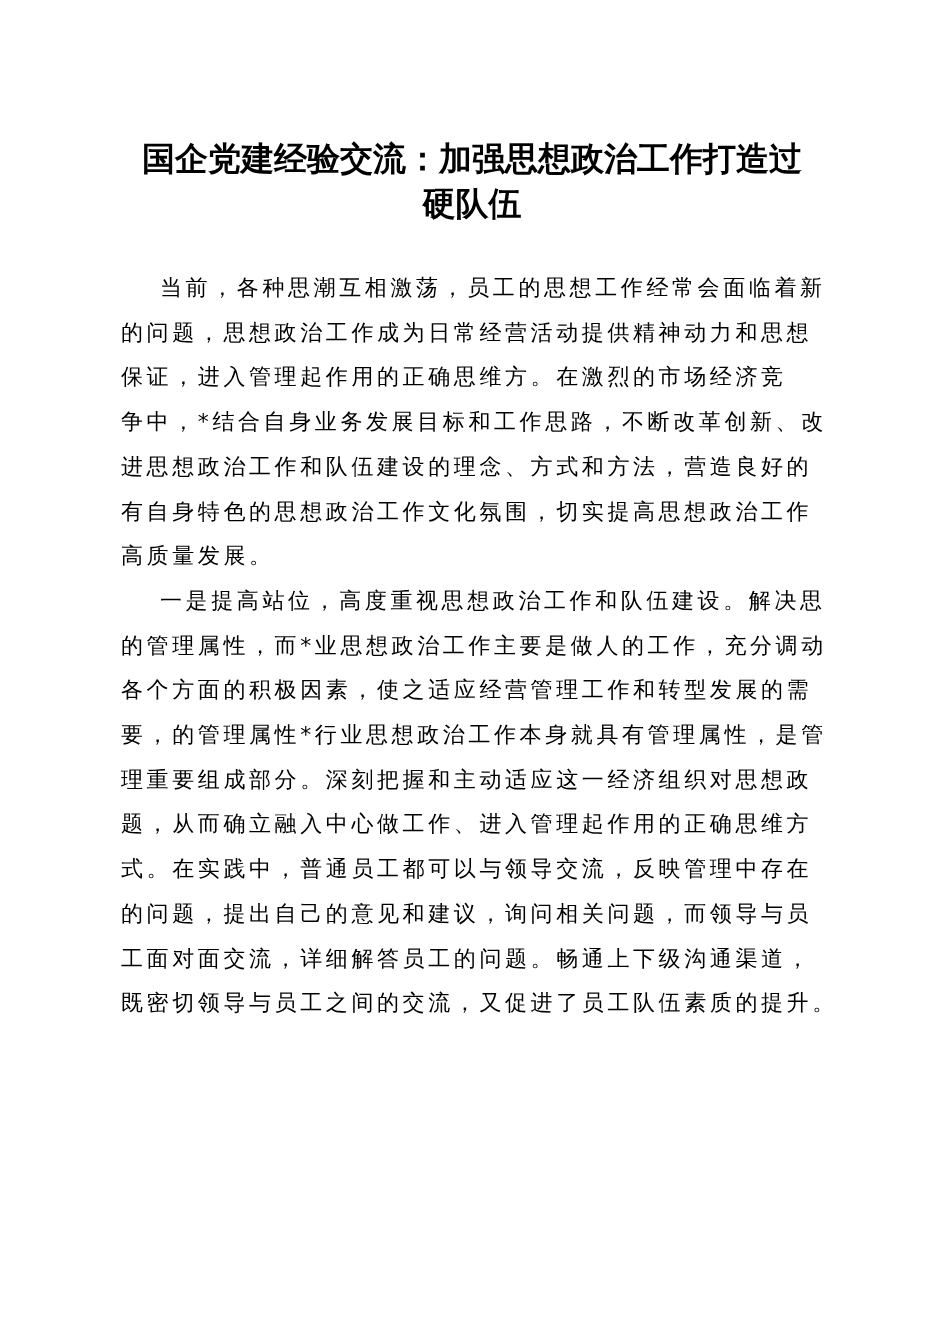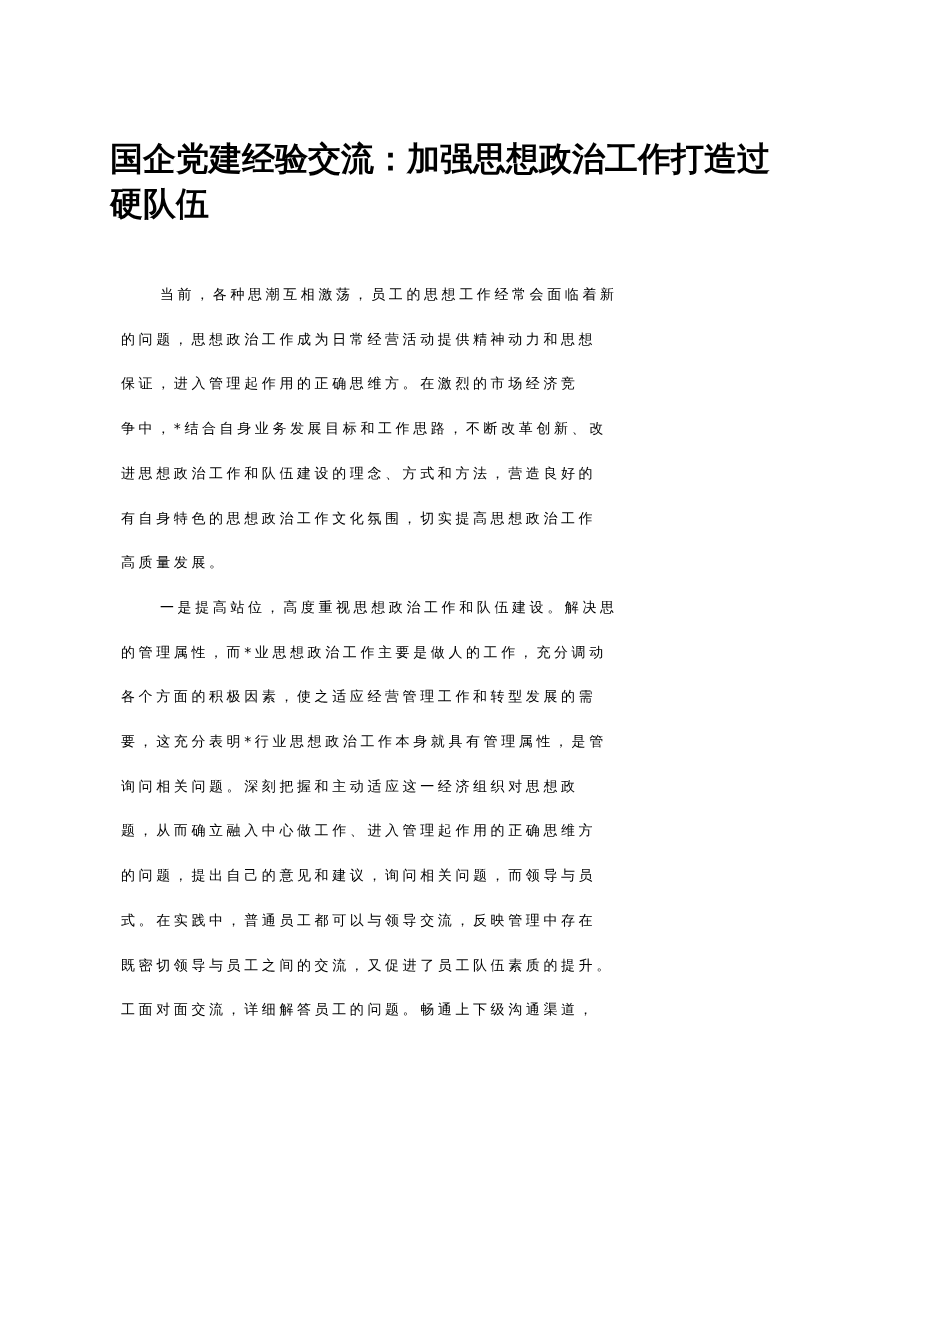--- a/index.html
+++ b/index.html
@@ -20,38 +20,39 @@
       top: 0;
       width: 950px;
       height: 1344px;
       background: #ffffff;
     }
     .title {
       position: absolute;
       left: 110px;
       top: 136px;
       width: 724px;
+      text-align: center;
       font-family: "DejaVu Serif", "Liberation Serif", serif;
       font-weight: bold;
       font-size: 33px;
       line-height: 45px;
       letter-spacing: 0px;
       margin: 0;
     }
     .title .tline {
       display: block;
       white-space: nowrap;
     }
     .body-text {
       position: absolute;
       left: 121px;
-      top: 272px;
+      top: 266px;
       width: 710px;
       font-family: "DejaVu Sans", "Liberation Sans", sans-serif;
-      font-size: 14px;
+      font-size: 22px;
       line-height: 44.7px;
       letter-spacing: 3.6px;
     }
     .para {
       margin: 0;
     }
     .line {
       display: block;
       white-space: nowrap;
     }
@@ -82,23 +83,23 @@
       <span class="line">争中，*结合自身业务发展目标和工作思路，不断改革创新、改</span>
       <span class="line">进思想政治工作和队伍建设的理念、方式和方法，营造良好的</span>
       <span class="line">有自身特色的思想政治工作文化氛围，切实提高思想政治工作</span>
       <span class="line">高质量发展。</span>
     </p>
 
     <p class="para">
       <span class="line indent"><span class="lead">一是提高站位，高度重视思想政治工作和队伍建设。</span><span>解决思</span></span>
       <span class="line">的管理属性，而*业思想政治工作主要是做人的工作，充分调动</span>
       <span class="line">各个方面的积极因素，使之适应经营管理工作和转型发展的需</span>
-      <span class="line">要，这充分表明*行业思想政治工作本身就具有管理属性，是管</span>
-      <span class="line">询问相关问题。深刻把握和主动适应这一经济组织对思想政</span>
+      <span class="line">要，的管理属性*行业思想政治工作本身就具有管理属性，是管</span>
+      <span class="line">理重要组成部分。深刻把握和主动适应这一经济组织对思想政</span>
       <span class="line">题，从而确立融入中心做工作、进入管理起作用的正确思维方</span>
+      <span class="line">式。在实践中，普通员工都可以与领导交流，反映管理中存在</span>
       <span class="line">的问题，提出自己的意见和建议，询问相关问题，而领导与员</span>
-      <span class="line">式。在实践中，普通员工都可以与领导交流，反映管理中存在</span>
+      <span class="line">工面对面交流，详细解答员工的问题。畅通上下级沟通渠道，</span>
       <span class="line">既密切领导与员工之间的交流，又促进了员工队伍素质的提升。</span>
-      <span class="line">工面对面交流，详细解答员工的问题。畅通上下级沟通渠道，</span>
     </p>
 
   </div>
 </div>
 
 </body></html>

